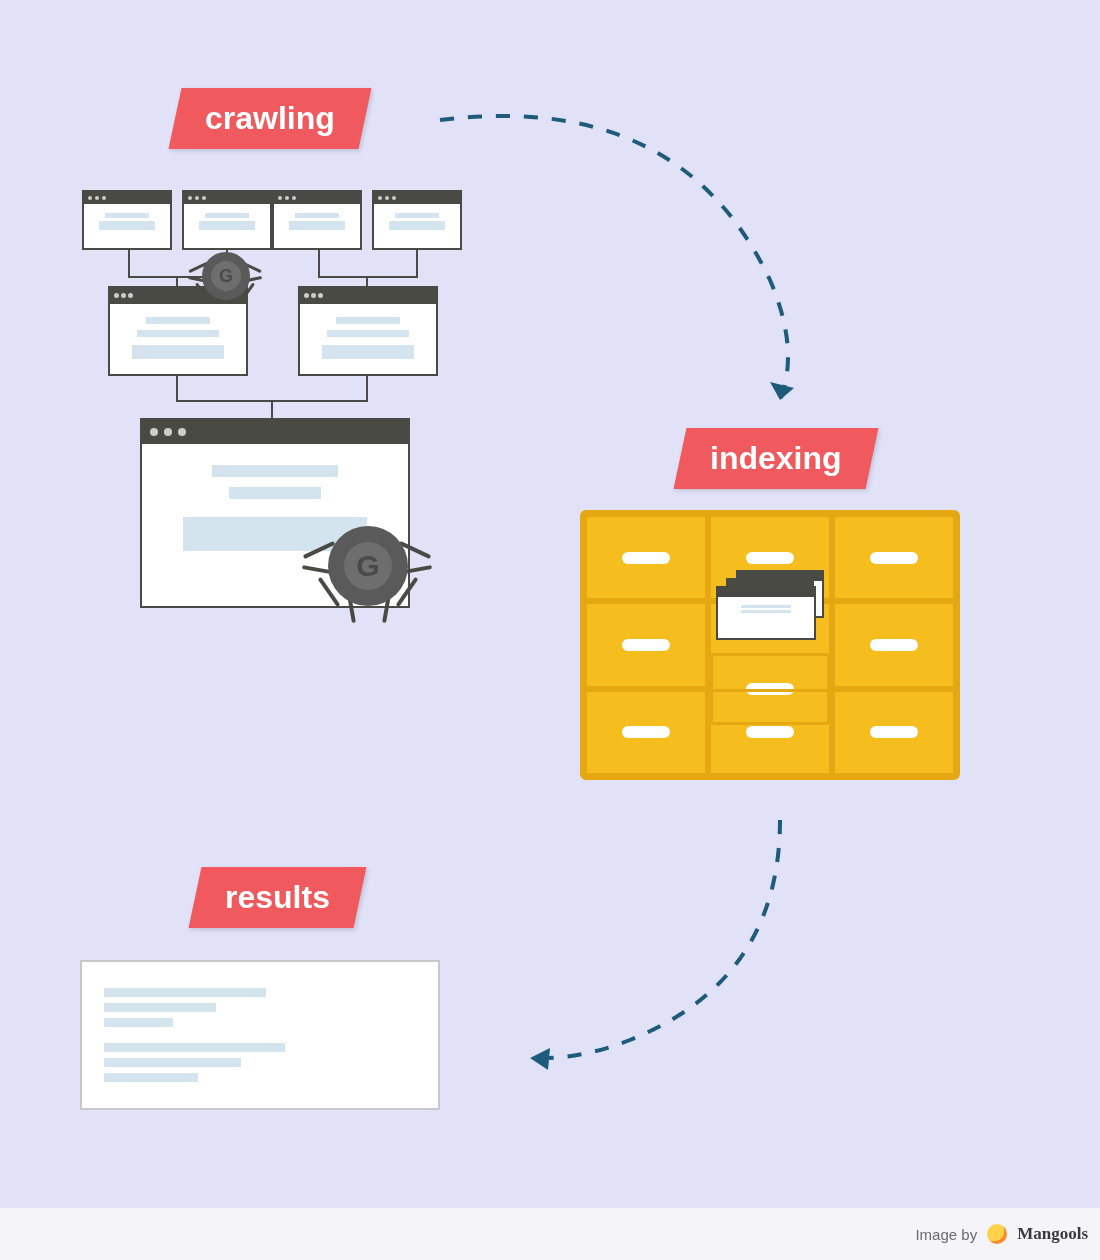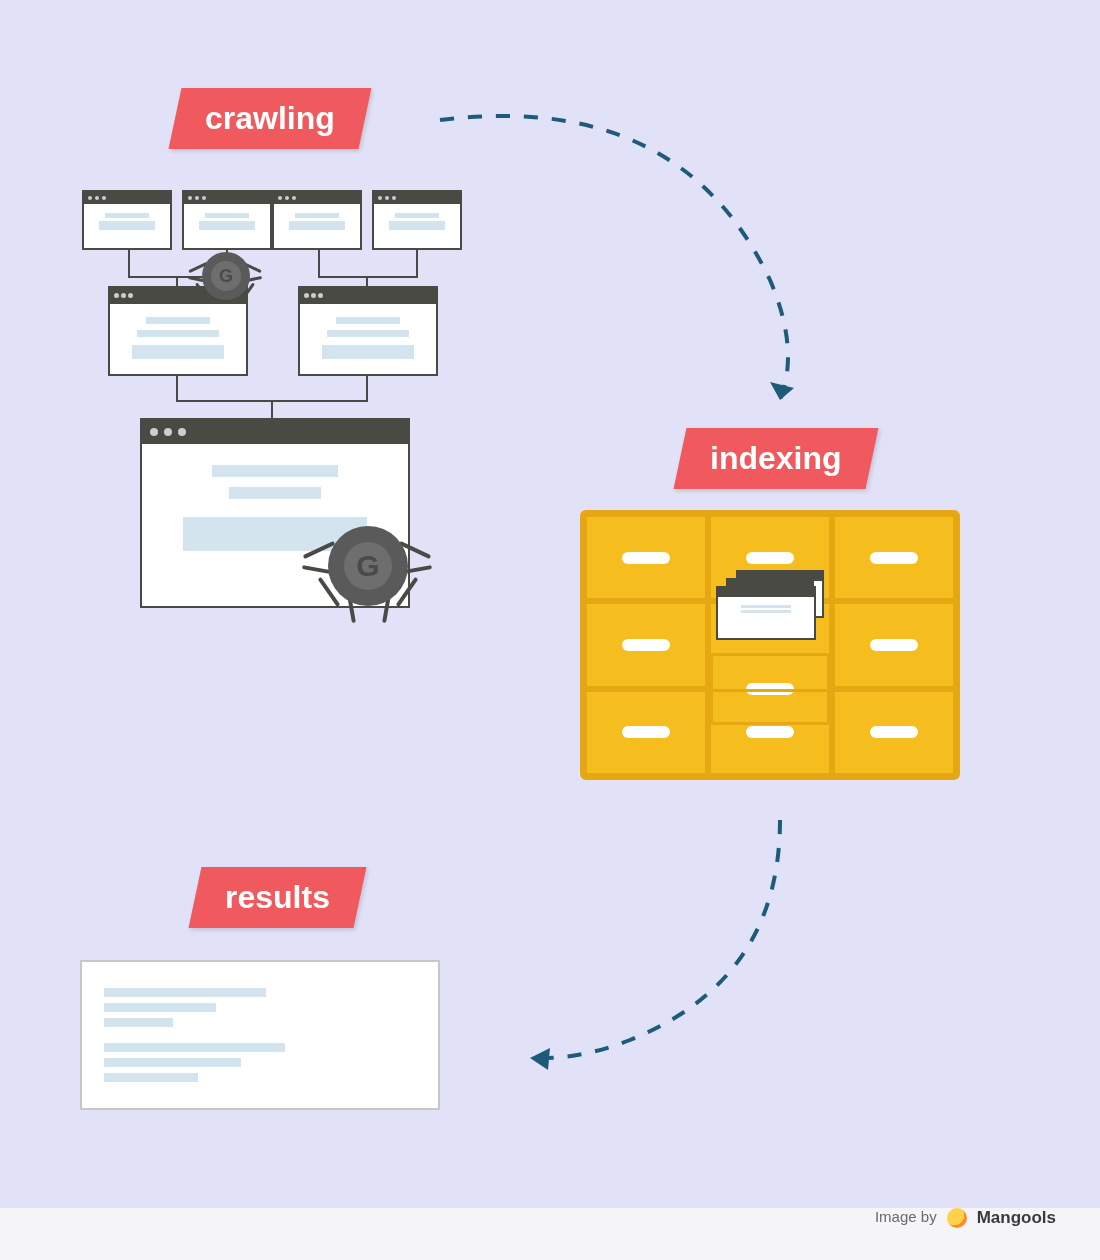--- a/index.html
+++ b/index.html
@@ -87,27 +87,27 @@
   .results-top .sb { width:56px; height:28px; background:#2f7fbf; }
   .results-body { padding:20px 22px; }
   .results-body .rline { background:#d4e4ee; height:9px; margin:6px 0; }
 
   
   .arrow-svg { position:absolute; overflow:visible; }
 
   
   .footer {
     position:absolute; left:0; bottom:0; width:100%; height:52px;
-    background:#f4f4f9; display:flex; justify-content:flex-end;
-    padding-right:44px; gap:10px; font-size:15px; color:#6b6b6b;
+    background:#f4f4f9; display:flex; align-items:center; justify-content:flex-end;
+    padding-right:12px; gap:10px; font-size:15px; color:#6b6b6b;
   }
   .footer .mlogo { width:20px; height:20px; border-radius:50%;
     background: radial-gradient(circle at 35% 35%, #ffd24a 0 55%, #ff8a2a 56% 100%);
   }
-  .footer .mname { font-weight:700; color:#3a3a3a; font-size:17px; }
+  .footer .mname { font-weight:700; color:#3a3a3a; font-size:17px;font-family:Liberation Serif, serif; }
 </style>
 </head>
 <body>
 
 <div class="label-tag" style="left:175px; top:88px;"><span>crawling</span></div>
 <div class="label-tag" style="left:680px; top:428px;"><span>indexing</span></div>
 <div class="label-tag" style="left:195px; top:867px;"><span>results</span></div>
 
 <svg class="arrow-svg" style="left:420px; top:100px;" width="420" height="340">
   <path d="M20 20 Q 260 -10 350 180 Q 380 250 360 300" fill="none" stroke="#1e5b7a" stroke-width="4" stroke-dasharray="14 14"></path>

